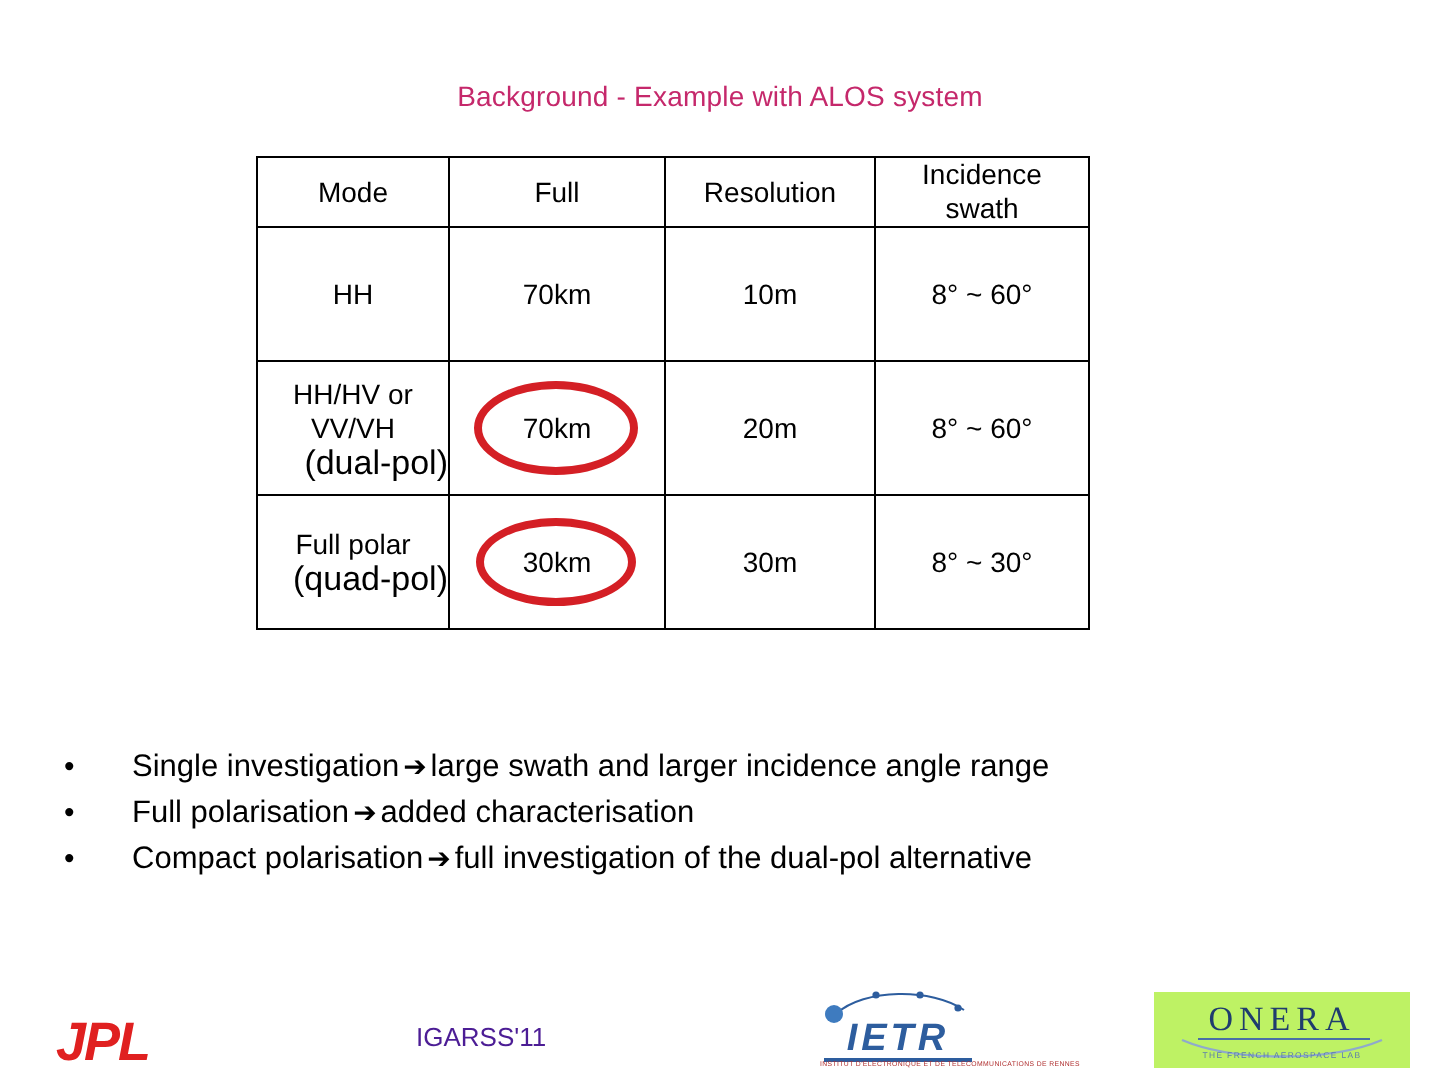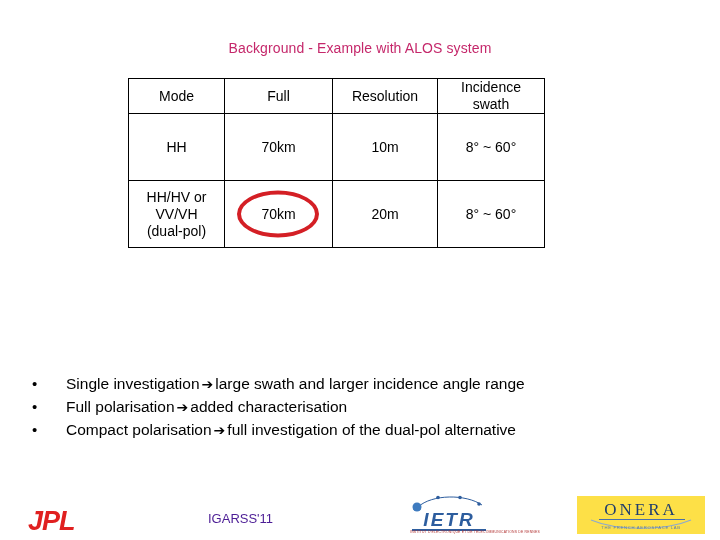--- a/index.html
+++ b/index.html
@@ -51,21 +51,21 @@
   }
   #spec-table col.c-mode   { width: 96px; }
   #spec-table col.c-swath  { width: 108px; }
   #spec-table col.c-res    { width: 105px; }
   #spec-table col.c-inc    { width: 107px; }
   .row-1 td   { height: 66px; }
   .row-2 td   { height: 66px; }
   .row-3 td   { height: 66px; }
 
   .mode-multiline { line-height: 20px; }
-  .mode-sub { font-size: 14px; }
+  .mode-sub { font-size: 17px; text-align: right; }
   .hdr-inc { line-height: 18px; }
 
   
   .circled {
     position: relative;
     display: inline-block;
     padding: 0;
   }
   .circled .ell {
     position: absolute;
@@ -185,21 +185,21 @@
   }
   #ietr-logo .ietr-arc { position: absolute; left: 0; top: 0; }
 
   
   #onera-logo {
     position: absolute;
     left: 577px;
     top: 496px;
     width: 128px;
     height: 38px;
-    background: #fde047;
+    background: #bef264;
   }
   #onera-logo .onera-word {
     position: absolute;
     left: 0;
     top: 4px;
     width: 128px;
     text-align: center;
     font-family: "Liberation Serif", serif;
     font-size: 17px;
     line-height: 19px;
@@ -275,20 +275,34 @@
       <td>
         <span class="circled">
           <span class="ell"></span>
           <span class="lbl">70km</span>
         </span>
       </td>
       <td>20m</td>
       <td>8° ~ 60°</td>
     </tr>
 
+    <tr class="row-3">
+      <td class="mode-multiline">
+        <div>Full polar</div>
+        <div class="mode-sub">(quad-pol)</div>
+      </td>
+      <td>
+        <span class="circled">
+          <span class="ell small"></span>
+          <span class="lbl">30km</span>
+        </span>
+      </td>
+      <td>30m</td>
+      <td>8° ~ 30°</td>
+    </tr>
   </tbody>
 </table>
 
 <div id="bullet-list">
   <div class="bullet-row">
     <span class="bullet-mark">•</span>
     <span class="bullet-text"><span>Single investigation</span><span class="arrow-glyph">➔</span><span>large swath and larger incidence angle range</span></span>
   </div>
   <div class="bullet-row">
     <span class="bullet-mark">•</span>

